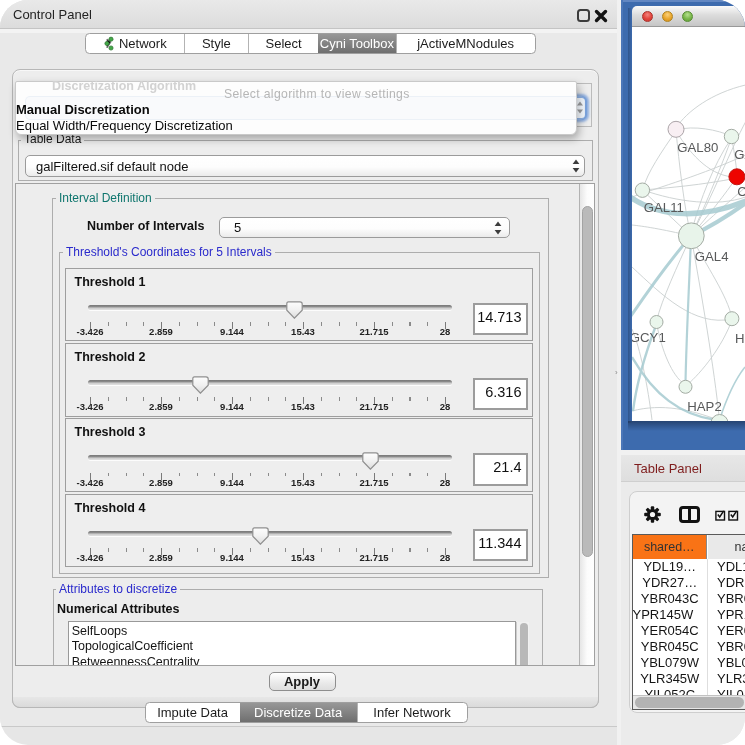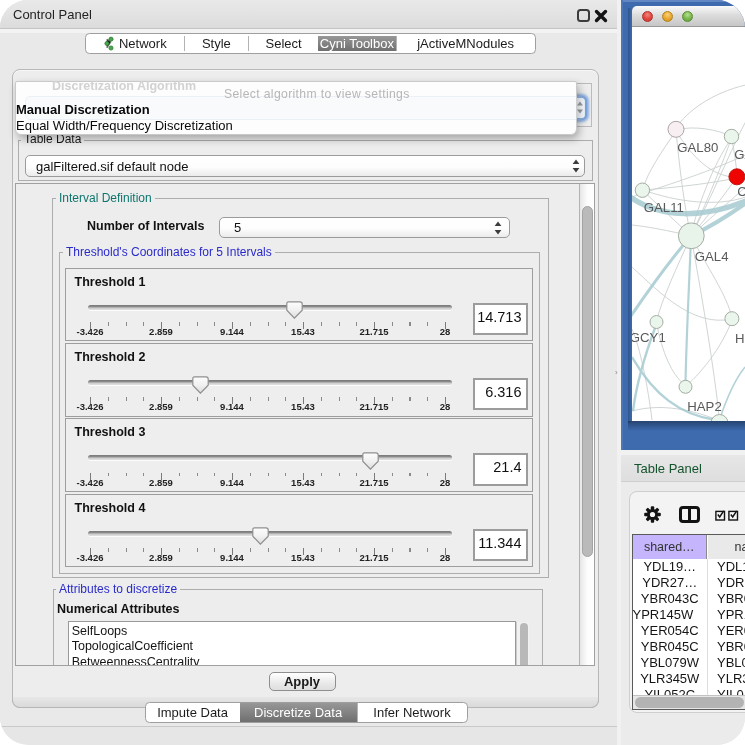--- a/index.html
+++ b/index.html
@@ -36,21 +36,21 @@
 <div class="b" style="left:0;top:0;width:617px;height:29px;background:linear-gradient(180deg,#e9e9e9,#dcdcdc);border-bottom:1px solid #c4c4c4;"></div>
 <div class="b" style="left:0;top:29px;width:617px;height:4px;background:#f3f3f3;"></div>
 <div class="b" style="left:13px;top:7px;font-size:13px;color:#232323;">Control Panel</div>
 <div class="b" style="left:577px;top:9px;width:13px;height:13px;border:2px solid #3c3c3c;border-radius:3.5px;"></div>
 <svg class="b" style="left:593px;top:8px;" width="16" height="16">
       <path d="M3.5 3.5 L12.5 12.5 M12.5 3.5 L3.5 12.5" stroke="#141414" stroke-width="3.4" stroke-linecap="round"></path>
     </svg>
 
 <div class="b" style="left:617px;top:0;width:4px;height:745px;background:#f1f1f1;"></div>
 
-<div class="b seg" style="left:85px;top:33px;width:450.6px;height:21px;align-items:center;">
+<div class="b seg" style="left:85px;top:33px;width:450.6px;height:21px;">
   <div style="width:98.7px;">
     <svg width="12" height="15" style="margin-right:4px;">
           <path d="M4 3 L8 6 L4 12 M4 3 L4 12" stroke="#777" stroke-width="1"></path>
           <circle cx="8" cy="3.2" r="2.1" fill="#44a948" stroke="#2c7030" stroke-width="0.7"></circle>
           <circle cx="4" cy="7.5" r="2.1" fill="#44a948" stroke="#2c7030" stroke-width="0.7"></circle>
           <circle cx="8" cy="12" r="2.1" fill="#44a948" stroke="#2c7030" stroke-width="0.7"></circle>
         </svg>
     Network</div>
   <div style="width:64.2px;">Style</div>
   <div style="width:69.8px;">Select</div>
@@ -282,21 +282,21 @@
     <text x="11.8" y="185">GAL11</text>
     <text x="62.8" y="234.3">GAL4</text>
     <text x="-2.2" y="315.3">GCY1</text>
     <text x="102.9" y="315.5">HIS</text>
     <text x="55.3" y="383.5">HAP2</text>
   </g>
 </svg>
 
 <div class="b" style="left:621px;top:450px;width:124px;height:5px;background:#f1f1f1;"></div>
 <div class="b" style="left:621px;top:455px;width:124px;height:26.5px;background:linear-gradient(180deg,#e7e7e7,#dedede);border-bottom:1px solid #cfcfcf;"></div>
-<div class="b" style="left:634px;top:461px;font-size:13px;color:#14532d;">Table Panel</div>
+<div class="b" style="left:634px;top:461px;font-size:13px;color:#7f1d1d;">Table Panel</div>
 <div class="b" style="left:621px;top:482px;width:124px;height:263px;background:#ebebeb;"></div>
 
 <div class="b" style="left:629px;top:490.7px;width:130px;height:222.6px;border-radius:8px;background:#f3f3f3;border:1px solid #cecece;"></div>
 
 <svg class="b" style="left:643.8px;top:505.8px;" width="17" height="17" viewBox="-8.5 -8.5 17 17">
 <g fill="#121212">
   <circle r="5.5"></circle>
   <rect x="-1.7" y="-8.3" width="3.4" height="4.6" rx="1" transform="rotate(0)"></rect>
   <rect x="-1.7" y="-8.3" width="3.4" height="4.6" rx="1" transform="rotate(45)"></rect>
   <rect x="-1.7" y="-8.3" width="3.4" height="4.6" rx="1" transform="rotate(90)"></rect>
@@ -313,21 +313,21 @@
 <svg class="b" style="left:714.5px;top:509.5px;" width="24" height="11" viewBox="0 0 24 11">
   <g fill="none" stroke="#121212" stroke-width="1.4">
     <rect x="0.9" y="1.4" width="8.6" height="8.6"></rect>
     <rect x="13.9" y="1.4" width="8.6" height="8.6"></rect>
     <path d="M2.8 4.5 L4.7 7 L8.7 0.8" stroke-width="1.5"></path>
     <path d="M15.8 4.5 L17.7 7 L21.7 0.8" stroke-width="1.5"></path>
   </g>
 </svg>
 
 <div class="b" style="left:631.5px;top:533.5px;width:113.5px;height:176px;border:1.5px solid #5a5a5a;border-right:none;background:#fff;overflow:hidden;">
-  <div class="b" style="left:0;top:0;width:74.5px;height:24px;background:#c4b5fd;border-right:1px solid #8a8a8a;font-size:12.5px;color:#333;text-align:center;line-height:24px;">shared…</div>
+  <div class="b" style="left:0;top:0;width:74.5px;height:24px;background:#f97316;border-right:1px solid #8a8a8a;font-size:12.5px;color:#333;text-align:center;line-height:24px;">shared…</div>
   <div class="b" style="left:75.5px;top:0;width:38px;height:24px;background:#e9e9e9;font-size:12.5px;color:#333;line-height:24px;padding-left:26.5px;">na</div>
   <div class="b" style="left:0;top:24px;width:112px;height:138px;overflow:hidden;font-size:13px;color:#151515;">
     <div class="b" style="left:0;top:0px;width:74.5px;height:16px;text-align:center;line-height:16px;">YDL19…</div>
         <div class="b" style="left:84.5px;top:0px;width:40px;height:16px;line-height:16px;">YDL1</div>
     <div class="b" style="left:0;top:16px;width:74.5px;height:16px;text-align:center;line-height:16px;">YDR27…</div>
         <div class="b" style="left:84.5px;top:16px;width:40px;height:16px;line-height:16px;">YDR2</div>
     <div class="b" style="left:0;top:32px;width:74.5px;height:16px;text-align:center;line-height:16px;">YBR043C</div>
         <div class="b" style="left:84.5px;top:32px;width:40px;height:16px;line-height:16px;">YBR0</div>
     <div class="b" style="left:0;top:48px;width:74.5px;height:16px;text-align:left;line-height:16px;">YPR145W</div>
         <div class="b" style="left:84.5px;top:48px;width:40px;height:16px;line-height:16px;">YPR1</div>

